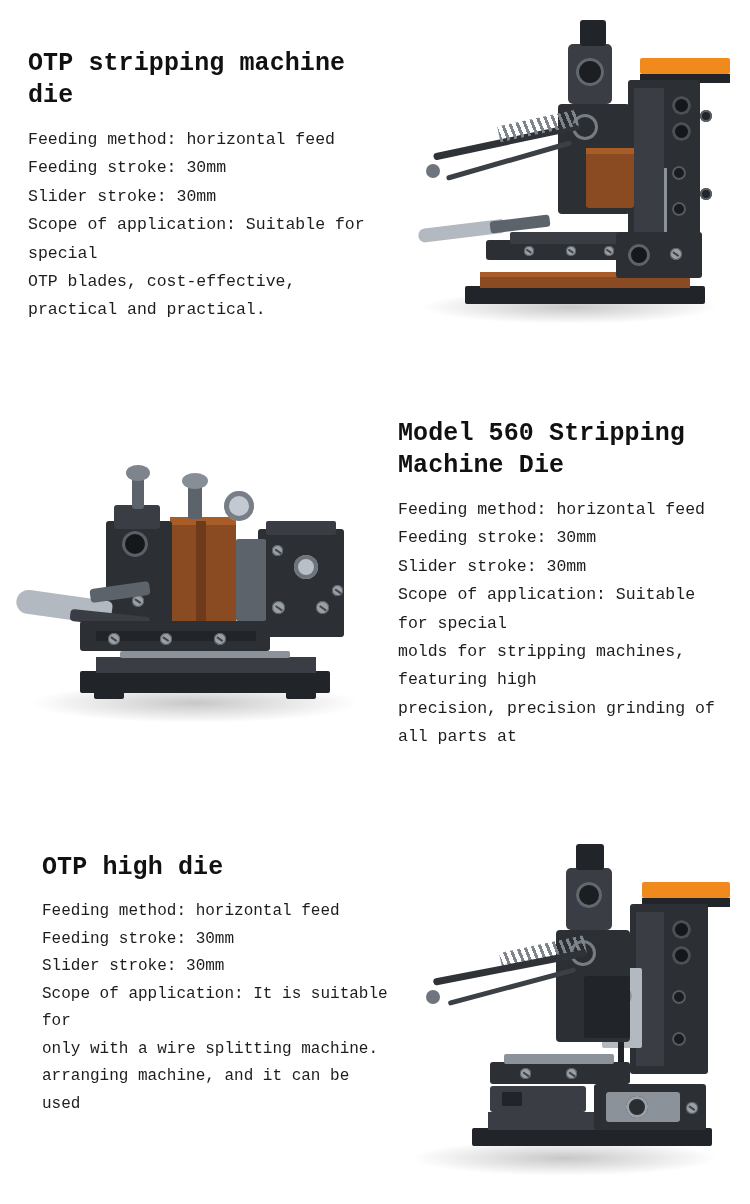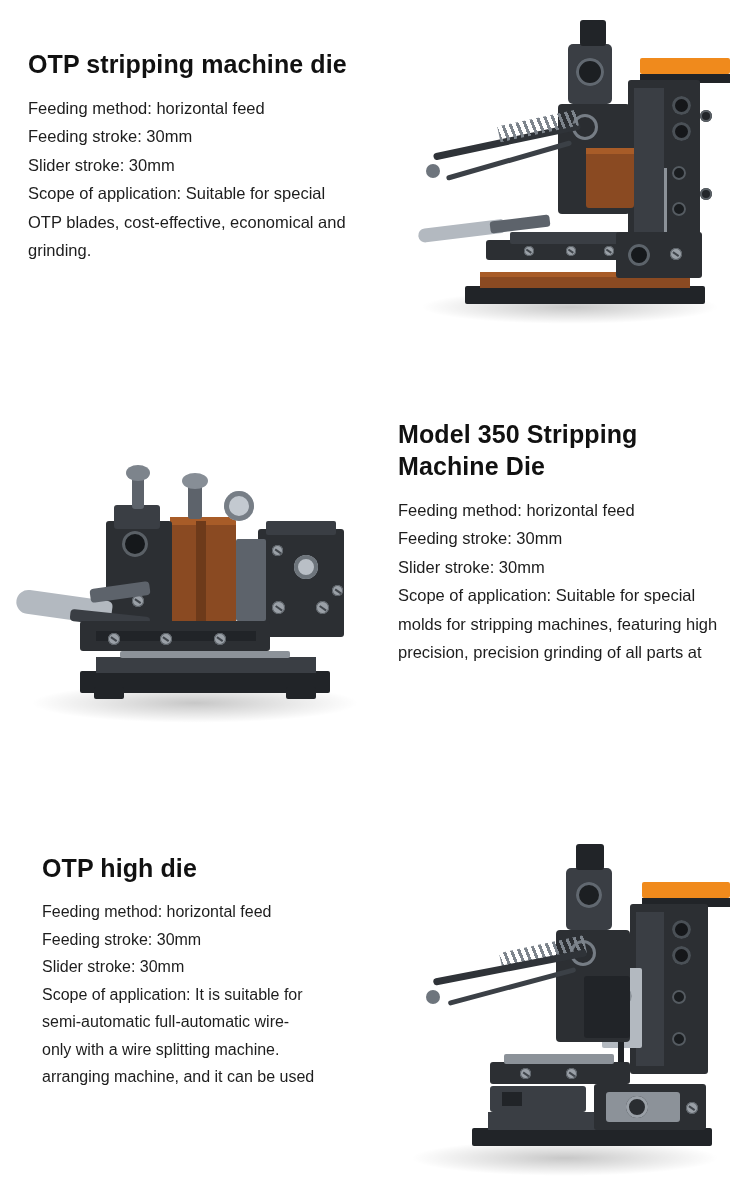--- a/index.html
+++ b/index.html
@@ -25,20 +25,21 @@
     width: 750px;
     box-sizing: border-box;
   }
   .section.reverse {
     flex-direction: row-reverse;
   }
 
   .text-col {
     box-sizing: border-box;
     flex: 0 0 auto;
+    font-family: Liberation Mono, monospace;
   }
   .img-col {
     box-sizing: border-box;
     flex: 1 1 auto;
     position: relative;
   }
 
   .title {
     font-size: 25px;
     font-weight: bold;
@@ -113,21 +114,21 @@
 
 <div class="page">
 
   <div class="section sec1">
     <div class="text-col">
       <h2 class="title">OTP stripping machine die</h2>
       <div class="desc-line">Feeding method: horizontal feed</div>
       <div class="desc-line">Feeding stroke: 30mm</div>
       <div class="desc-line">Slider stroke: 30mm</div>
       <div class="desc-line">Scope of application: Suitable for special</div>
-      <div class="desc-line">OTP blades, cost-effective, economical and grinding.</div>
+      <div class="desc-line">OTP blades, cost-effective, practical and practical.</div>
     </div>
 
     <div class="img-col">
       <div class="illus-wrap">
         <div class="illus" style="width:350px;height:330px;">
 
           <div class="pc base-shadow" style="left:30px;top:272px;width:300px;height:34px;"></div>
 
           <div class="pc body-dark3" style="left:75px;top:268px;width:240px;height:18px;border-radius:2px;"></div>
           <div class="pc body-copper" style="left:90px;top:254px;width:210px;height:16px;"></div>
@@ -175,21 +176,21 @@
           <div class="pc body-dark" style="left:226px;top:214px;width:86px;height:46px;border-radius:3px;"></div>
           <div class="pc round" style="left:238px;top:226px;width:22px;height:22px;background:#16191c;box-shadow:inset 0 0 0 3px #5c636a;"></div>
           <div class="pc screw" style="left:280px;top:230px;width:12px;height:12px;"></div>
         </div>
       </div>
     </div>
   </div>
 
   <div class="section sec2 reverse">
     <div class="text-col">
-      <h2 class="title">Model 350 Stripping Machine Die</h2>
+      <h2 class="title">Model 560 Stripping Machine Die</h2>
       <div class="desc-line">Feeding method: horizontal feed</div>
       <div class="desc-line">Feeding stroke: 30mm</div>
       <div class="desc-line">Slider stroke: 30mm</div>
       <div class="desc-line">Scope of application: Suitable for special</div>
       <div class="desc-line">molds for stripping machines, featuring high</div>
       <div class="desc-line">precision, precision grinding of all parts at</div>
     </div>
 
     <div class="img-col">
       <div class="illus-wrap">
@@ -244,21 +245,20 @@
     </div>
   </div>
 
   <div class="section sec3">
     <div class="text-col">
       <h2 class="title">OTP high die</h2>
       <div class="desc-line">Feeding method: horizontal feed</div>
       <div class="desc-line">Feeding stroke: 30mm</div>
       <div class="desc-line">Slider stroke: 30mm</div>
       <div class="desc-line">Scope of application: It is suitable for</div>
-      <div class="desc-line">semi-automatic full-automatic wire-</div>
       <div class="desc-line">only with a wire splitting machine.</div>
       <div class="desc-line">arranging machine, and it can be used</div>
     </div>
 
     <div class="img-col">
       <div class="illus-wrap">
         <div class="illus" style="width:360px;height:340px;">
 
           <div class="pc base-shadow" style="left:30px;top:300px;width:310px;height:36px;"></div>
 

